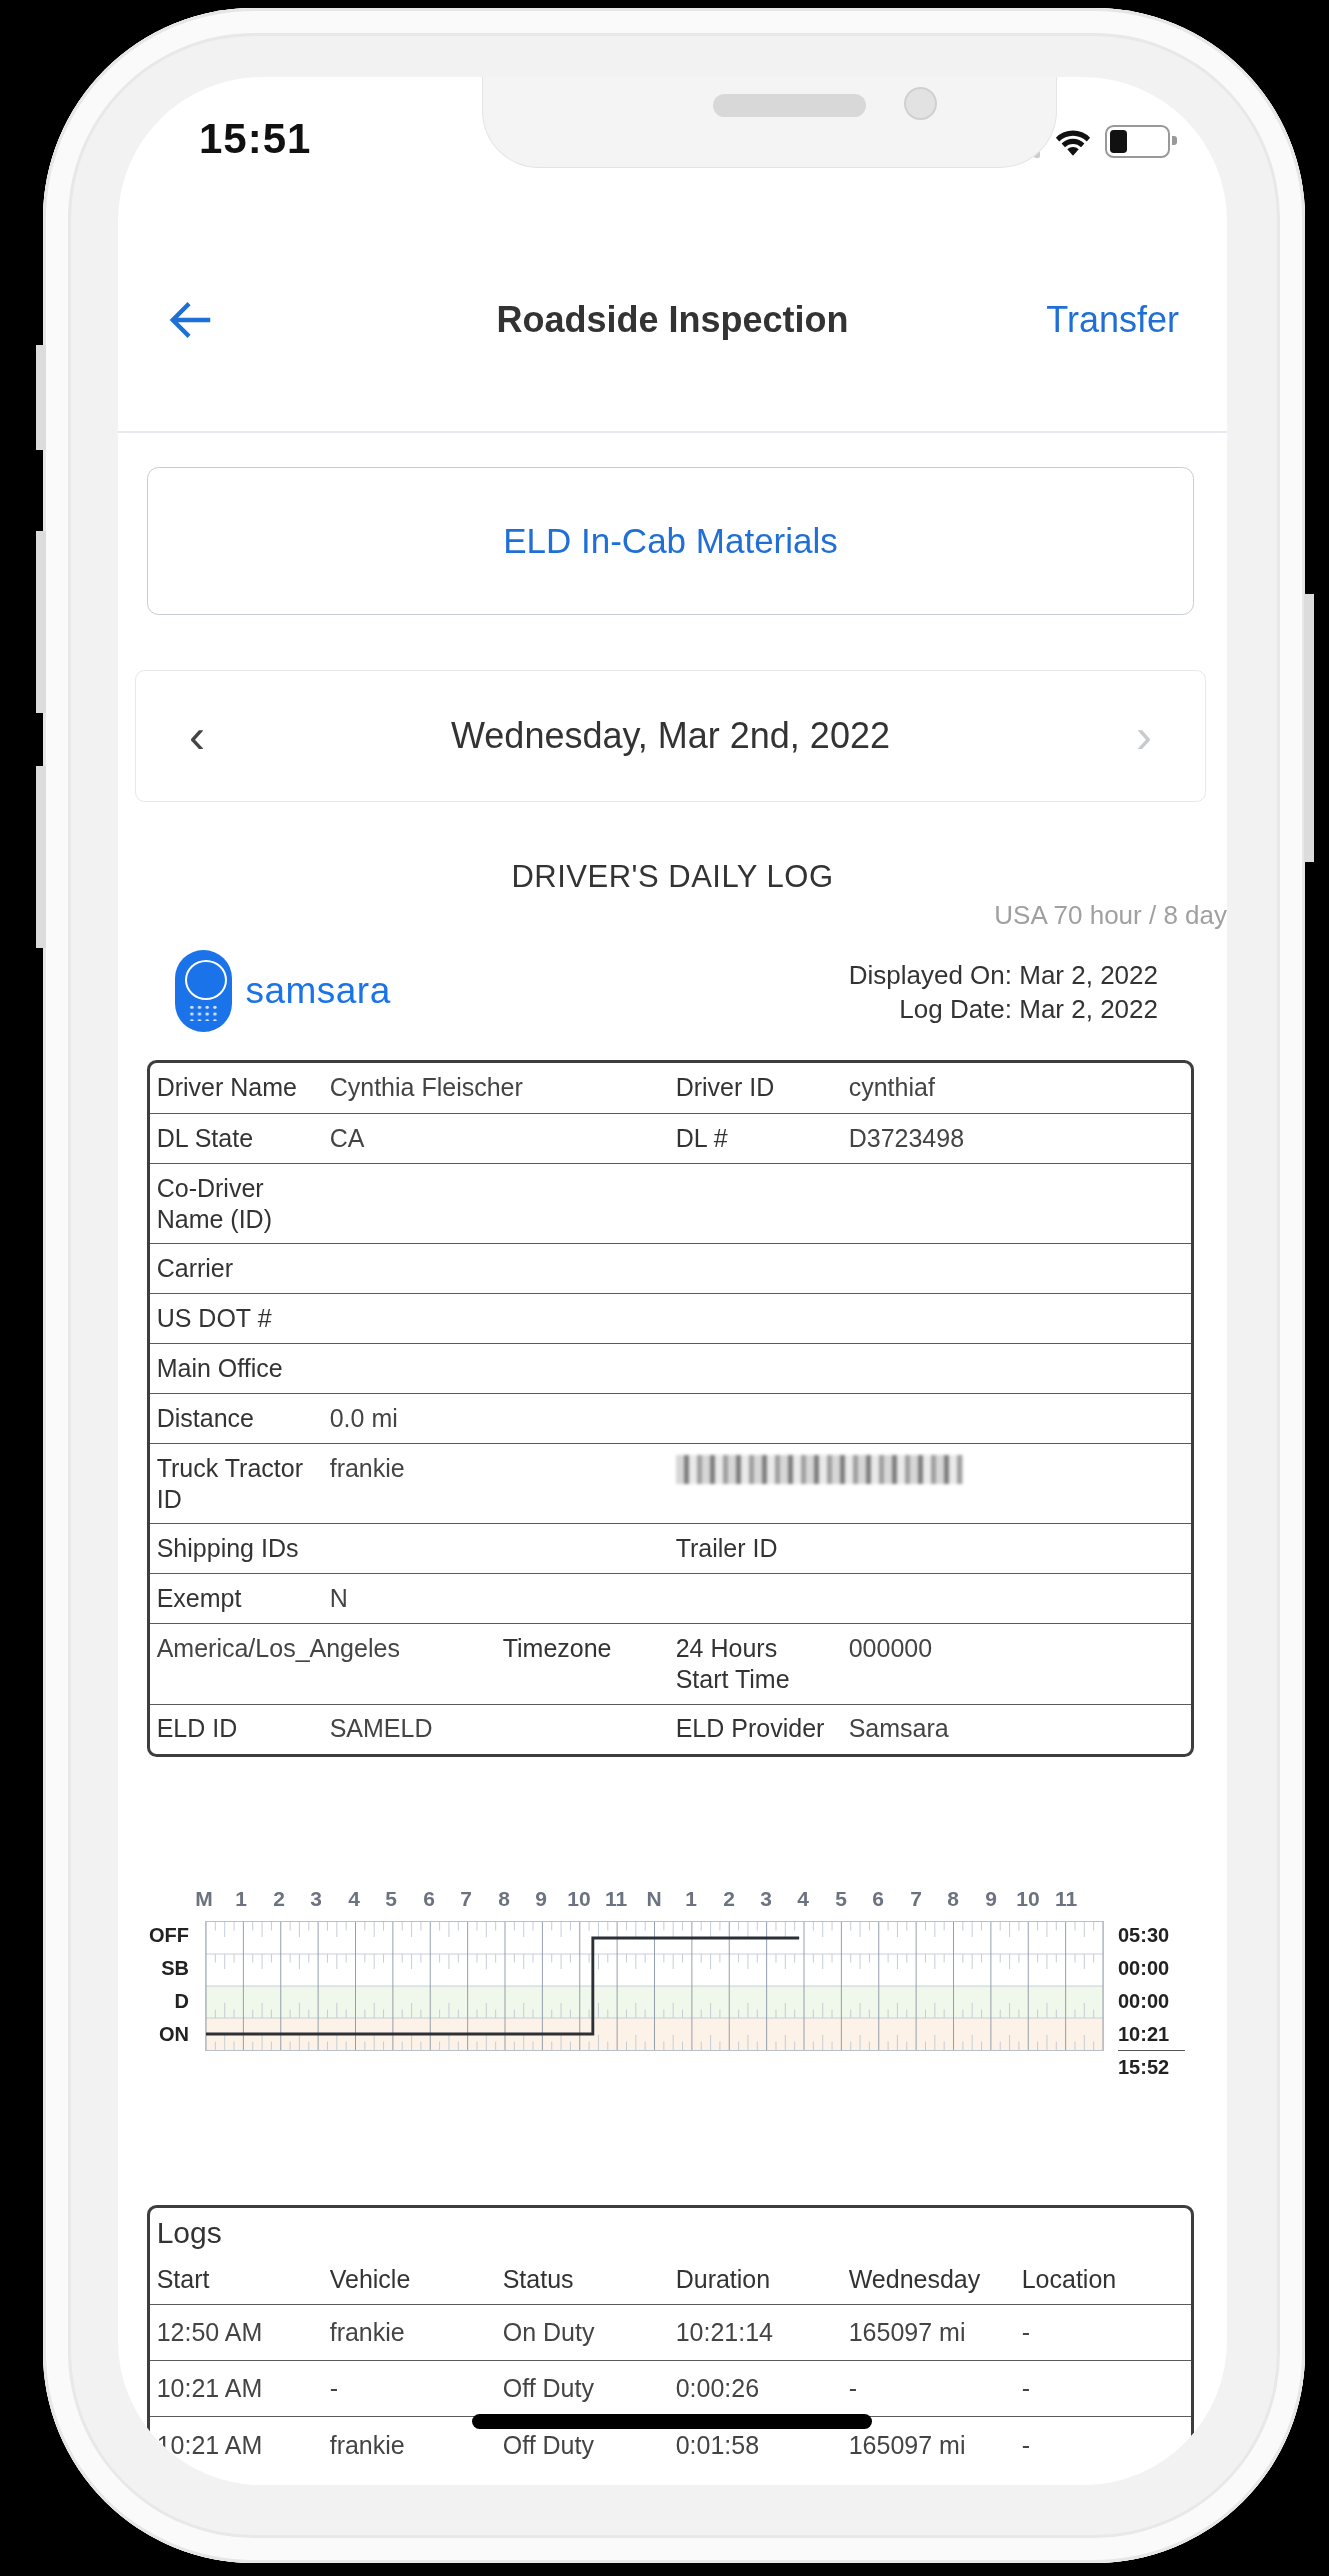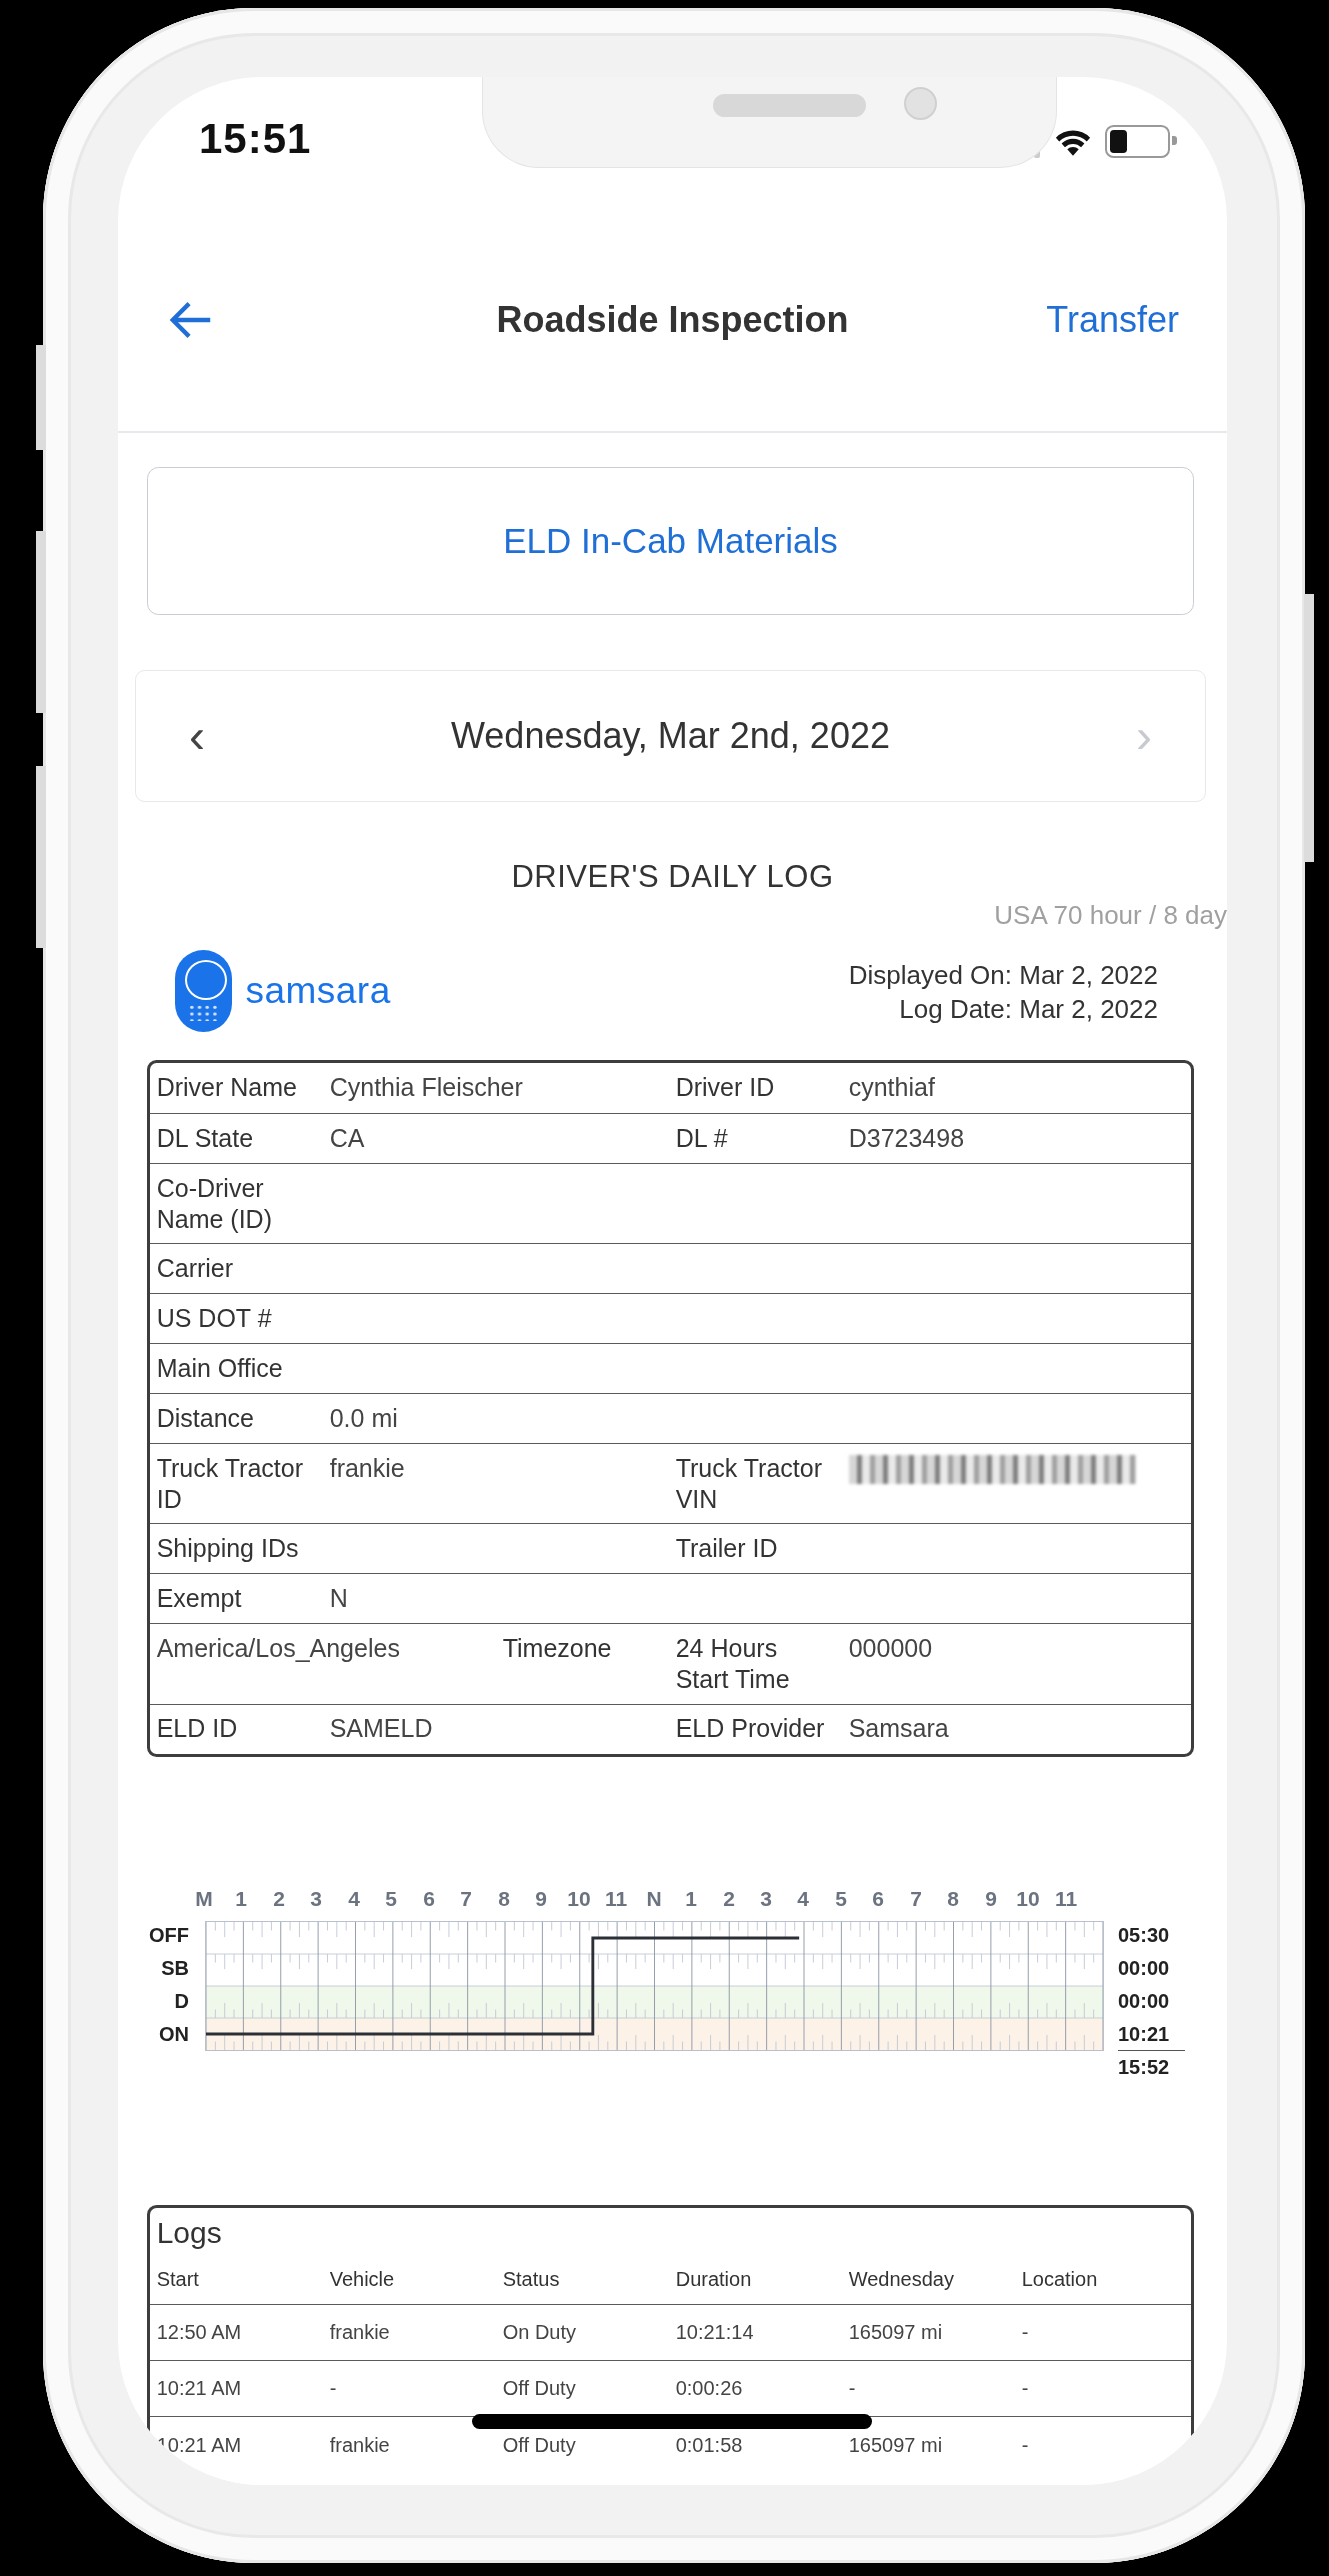--- a/index.html
+++ b/index.html
@@ -102,21 +102,21 @@
   .row-totals { position: absolute; left: 983px; top: 32px; width: 67px; }
   .row-totals div { height: 33px; font-size: 20px; font-weight: 700; color: #222; line-height: 33px; }
   .total-line { border-top: 1.9px solid #555; margin-top: -1px; }
 
   
   .logs-table {
     position: absolute; left: 29px; width: 1047px; top: 1772px;
     border: 3.8px solid #3d3d3d; border-bottom: none; border-radius: 9.6px 9.6px 0 0; background: #fff; height: 287px; overflow: hidden;
   }
   .logs-title { font-size: 30px; color: #333; padding: 7.7px 6.7px 0; height: 52px; }
-  .logs-head, .logs-row { display: flex; font-size: 20px; line-height: 31px; }
+  .logs-head, .logs-row { display: flex; font-size: 25px; line-height: 31px; }
   .logs-head { color: #333; padding: 3.8px 0 9.6px; border-bottom: 1.9px solid #5a5a5a; }
   .logs-row { color: #444; height: 56px; align-items: center; border-bottom: 1.9px solid #5a5a5a; }
   .logs-row:last-child { border-bottom: none; }
   .lc { width: 173px; padding-left: 6.7px; }
   .lc.last { flex: 1; }
 
   .home-indicator { position: absolute; left: 354px; top: 2337px; width: 400px; height: 15.3px; background: #000; border-radius: 7.7px; }
 </style>
 </head>
 <body>
@@ -224,21 +224,20 @@
         </div>
         <div class="info-row">
           <div class="info-cell c1">Distance</div>
           <div class="info-cell c2">0.0 mi</div>
           <div class="info-cell c3"></div>
           <div class="info-cell c4"></div>
         </div>
         <div class="info-row">
           <div class="info-cell c1">Truck Tractor ID</div>
           <div class="info-cell c2">frankie</div>
-          <div class="info-cell c3">Truck Tractor VIN</div>
           <div class="info-cell c4"><span class="vin-blur"></span></div>
         </div>
         <div class="info-row">
           <div class="info-cell c1">Shipping IDs</div>
           <div class="info-cell c2"></div>
           <div class="info-cell c3">Trailer ID</div>
           <div class="info-cell c4"></div>
         </div>
         <div class="info-row">
           <div class="info-cell c1">Exempt</div>

